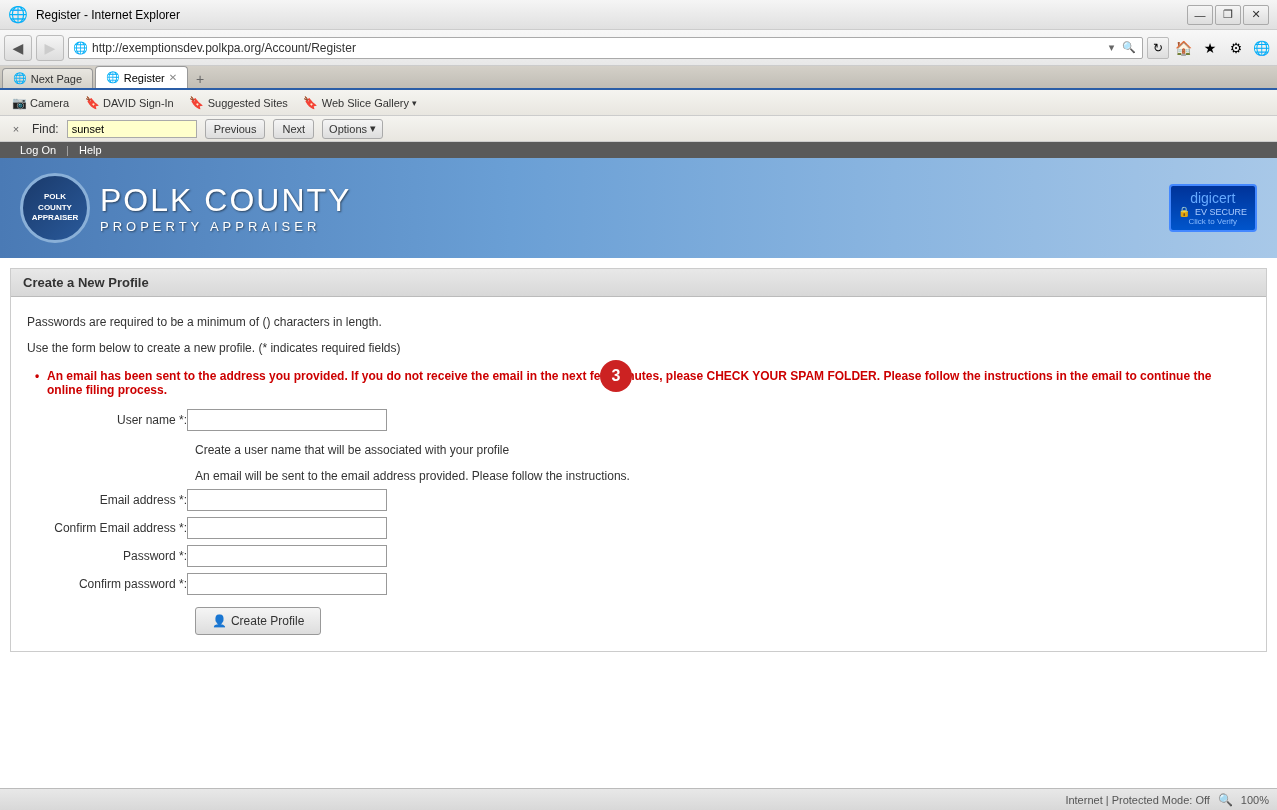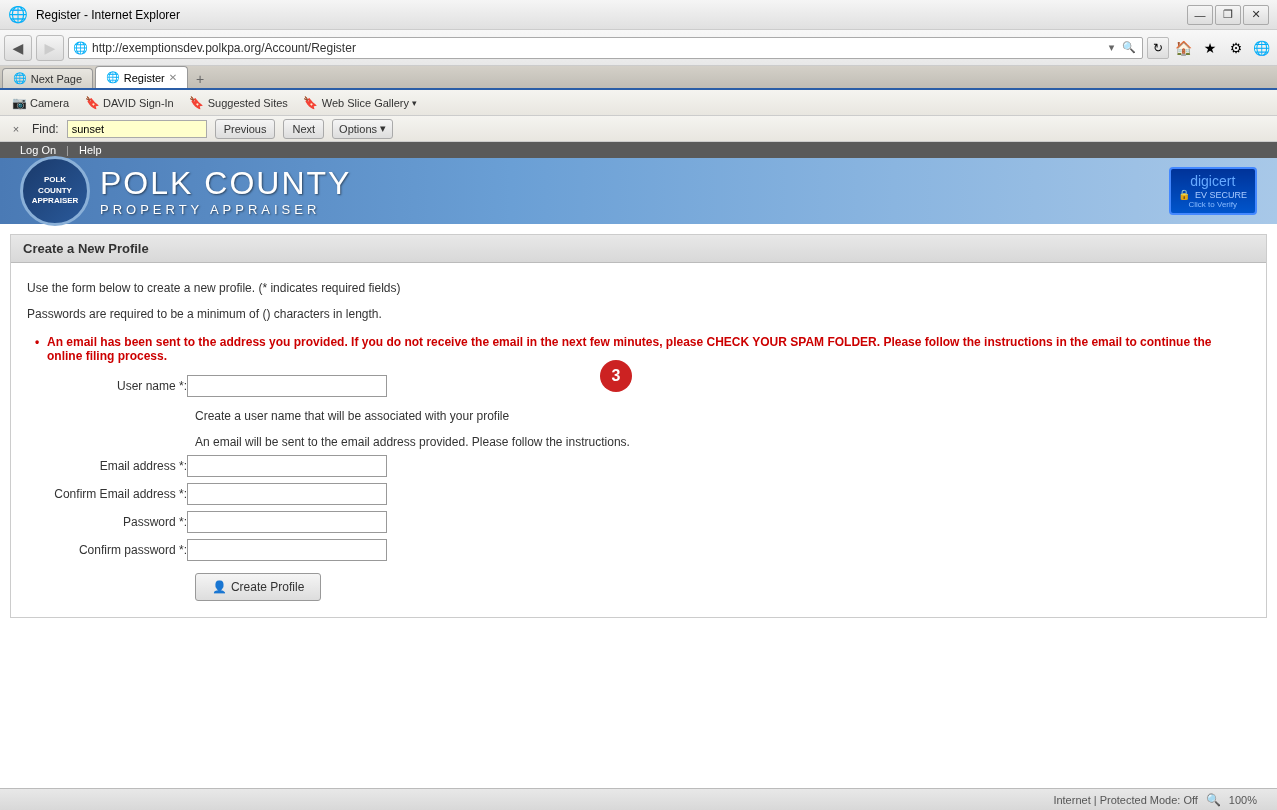--- a/index.html
+++ b/index.html
@@ -170,21 +170,21 @@
       color: #666;
       font-size: 11px;
       display: flex; align-items: center; justify-content: center;
     }
     .find-label { font-size: 12px; color: #333; }
     .find-input {
       height: 18px;
       border: 1px solid #aaa;
       padding: 0 4px;
       font-size: 11px;
-      width: 140px;
+      width: 130px;
       background: #ffffcc;
     }
     .find-btn {
       height: 20px;
       padding: 0 8px;
       background: linear-gradient(to bottom, #f5f5f5, #ddd);
       border: 1px solid #aaa;
       border-radius: 3px;
       cursor: pointer;
       font-size: 11px;
@@ -224,21 +224,21 @@
       flex: 1;
       background: white;
       overflow: auto;
       display: flex;
       flex-direction: column;
     }
 
     
     .site-header {
       background: linear-gradient(to right, #4a7ab5 0%, #6a9fd5 40%, #8ab5e0 70%, #a8c8e8 100%);
-      height: 66px;
+      height: 100px;
       display: flex;
       align-items: center;
       justify-content: space-between;
       padding: 0 20px;
       position: relative;
     }
     .site-header-left {
       display: flex;
       align-items: center;
       gap: 10px;
@@ -409,21 +409,21 @@
       left: 600px;
       top: 360px;
     }
 
     .status-bar {
       height: 22px;
       background: linear-gradient(to bottom, #e8e8e8, #d8d8d8);
       border-top: 1px solid #bbb;
       display: flex;
       align-items: center;
-      padding: 0 20px;
+      padding: 0 8px;
       font-size: 11px;
       color: #555;
       gap: 8px;
     }
     .status-zone { margin-left: auto; }
   </style>
 </head>
 <body>
 
 <div class="ie-window">
@@ -532,22 +532,22 @@
         </div>
       </div>
     </div>
 
     <div class="main-content">
       <div class="form-container">
         <div class="form-header">
           <span>Create a New Profile</span>
         </div>
         <div class="form-body">
+          <div class="form-desc">Passwords are required to be a minimum of () characters in length.</div>
           <div class="form-desc">Use the form below to create a new profile. (* indicates required fields)</div>
-          <div class="form-desc">Passwords are required to be a minimum of () characters in length.</div>
 
           <div class="email-notice">An email has been sent to the address you provided. If you do not receive the email in the next few minutes, please CHECK YOUR SPAM FOLDER. Please follow the instructions in the email to continue the online filing process.</div>
 
           <div class="form-row">
             <label class="form-label">User name *:</label>
             <input class="form-input" type="text" value="" style="">
           </div>
           <div class="form-hint">Create a user name that will be associated with your profile</div>
           <div class="form-hint">An email will be sent to the email address provided. Please follow the instructions.</div>
 

